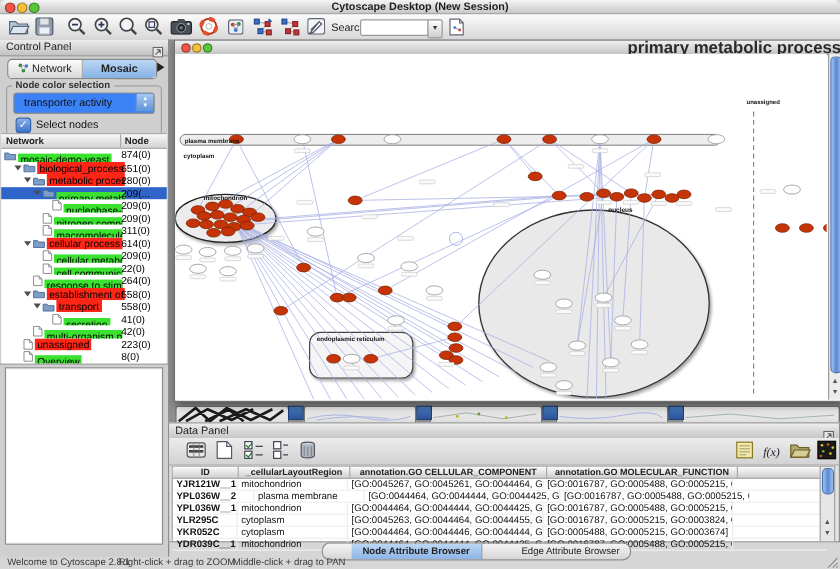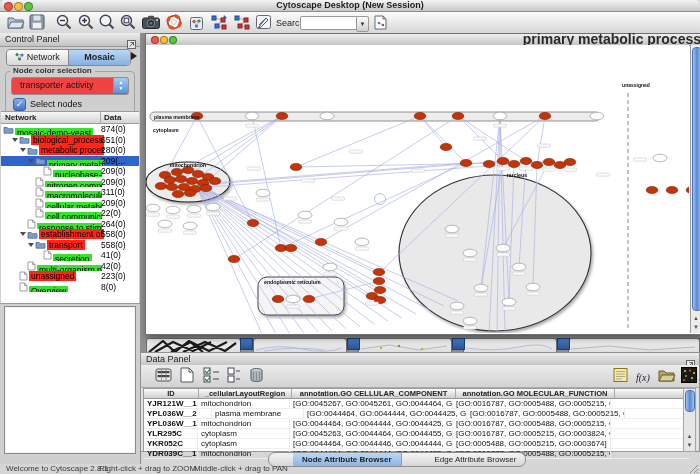--- a/index.html
+++ b/index.html
@@ -20,21 +20,21 @@
   .panel-titlebar{position:absolute;left:0;top:0;width:100%;height:13px;background:linear-gradient(#ededed,#c2c2c2);border-bottom:1px solid #9a9a9a;}
   .panel-title{position:absolute;left:5px;top:0;font-size:9px;line-height:13px;color:#222;}
   .float-icon{position:absolute;right:4px;top:2px;}
   #cp-tabs{left:6px;top:16px;width:123px;height:15px;border:1px solid #878787;border-radius:4px;display:flex;background:#e8e8e8;}
   .cp-tab{flex:1;font-size:9px;line-height:15px;text-align:center;color:#222;overflow:hidden;white-space:nowrap;}
   #cp-tab-network{background:linear-gradient(#fdfdfd,#d8d8d8);border-right:1px solid #878787;border-radius:4px 0 0 4px;}
   #cp-tab-mosaic{background:linear-gradient(#bcd7f4,#85b1e4);font-weight:bold;border-radius:0 4px 4px 0;}
   #cp-tab-more{left:131px;top:19px;width:0;height:0;border-left:6px solid #222;border-top:4px solid transparent;border-bottom:4px solid transparent;}
   #groupbox{left:5px;top:38px;width:128px;height:42px;border:1px solid #a2a2a2;border-radius:4px;}
   #group-legend{left:10px;top:33px;background:#cfcfcf;padding:0 3px;font-size:8px;font-weight:bold;color:#333;}
-  #combo{left:11px;top:44px;width:116px;height:16px;background:#ef4444;border:1px solid #8f8f8f;border-radius:3px;}
+  #combo{left:11px;top:44px;width:116px;height:16px;background:#3b82f6;border:1px solid #8f8f8f;border-radius:3px;}
   #combo-text{position:absolute;left:8px;top:0;font-size:9px;line-height:15px;color:#111;}
   #combo-btn{position:absolute;right:0;top:0;width:14px;height:14px;background:linear-gradient(#a9c9f1,#5d92d6);border-left:1px solid #7a9cc8;border-radius:0 2px 2px 0;color:#fff;font-size:5px;line-height:6px;text-align:center;padding-top:1px;}
   #checkbox{left:13px;top:65px;width:11px;height:11px;border-radius:3px;background:linear-gradient(#85b0ea,#3e74c9);border:1px solid #3463a8;color:#fff;font-size:9px;line-height:11px;text-align:center;}
   #checkbox-label{left:30px;top:66px;font-size:9px;color:#111;}
   
   #tree{left:1px;top:78px;width:138px;height:192px;background:#fff;border-top:1px solid #999;}
   #tree-header{position:absolute;left:0;top:0;width:100%;height:11px;background:linear-gradient(#f7f7f7,#d3d3d3);border-bottom:1px solid #9c9c9c;}
   .tree-col{position:absolute;top:0;font-size:8px;font-weight:bold;color:#222;line-height:11px;}
   #tree-rows{position:absolute;left:0;top:12px;width:100%;}
   .trow{position:relative;height:10.5px;display:flex;align-items:center;overflow:hidden;}
@@ -214,21 +214,21 @@
   <div class="abs" id="combo">
     <span id="combo-text">transporter activity</span>
     <span id="combo-btn">▲<br>▼</span>
   </div>
   <div class="abs" id="checkbox">✓</div>
   <span class="abs" id="checkbox-label">Select nodes</span>
 
   <div class="abs" id="tree">
     <div id="tree-header">
       <span class="tree-col" style="left:4px">Network</span>
-      <span class="tree-col" style="left:103px">Data</span>
+      <span class="tree-col" style="left:103px">Node</span>
       <span class="abs" style="left:99px;top:0;width:1px;height:11px;background:#aaa"></span>
     </div>
     <div id="tree-rows">
         <div class="trow" style="padding-left: 2px;">
           <span class="ticon">
             <svg width="11" height="9">
               <path d="M1 2.5 h3.2 l1 1.2 h4.8 v4.5 h-9 z" fill="#7d9ec9" stroke="#4d6d99" stroke-width="0.8"></path>
             </svg>
           </span>
           <span class="tchip green" style="max-width: 77px;">mosaic-demo-yeast</span>
@@ -295,20 +295,32 @@
         <div class="trow" style="padding-left: 26px;">
           <span class="texp"></span>
           <span class="ticon">
             <svg width="9" height="10">
               <path d="M1 1 h4.6 l2.4 2.4 v5.6 h-7 z" fill="#fff" stroke="#888" stroke-width="0.8"></path>
               <path d="M5.6 1 v2.4 h2.4" fill="none" stroke="#888" stroke-width="0.8"></path>
             </svg>
           </span>
           <span class="tchip green" style="max-width: 53px;">macromolecule</span>
           <span class="tcount">311(0)</span>
+        </div>
+        <div class="trow" style="padding-left: 18px;">
+          <span class="texp">
+            <i></i>
+          </span>
+          <span class="ticon">
+            <svg width="11" height="9">
+              <path d="M1 2.5 h3.2 l1 1.2 h4.8 v4.5 h-9 z" fill="#7d9ec9" stroke="#4d6d99" stroke-width="0.8"></path>
+            </svg>
+          </span>
+          <span class="tchip red" style="max-width: 61px;">cellular process</span>
+          <span class="tcount">614(0)</span>
         </div>
         <div class="trow" style="padding-left: 26px;">
           <span class="texp"></span>
           <span class="ticon">
             <svg width="9" height="10">
               <path d="M1 1 h4.6 l2.4 2.4 v5.6 h-7 z" fill="#fff" stroke="#888" stroke-width="0.8"></path>
               <path d="M5.6 1 v2.4 h2.4" fill="none" stroke="#888" stroke-width="0.8"></path>
             </svg>
           </span>
           <span class="tchip green" style="max-width: 53px;">cellular metabol</span>

